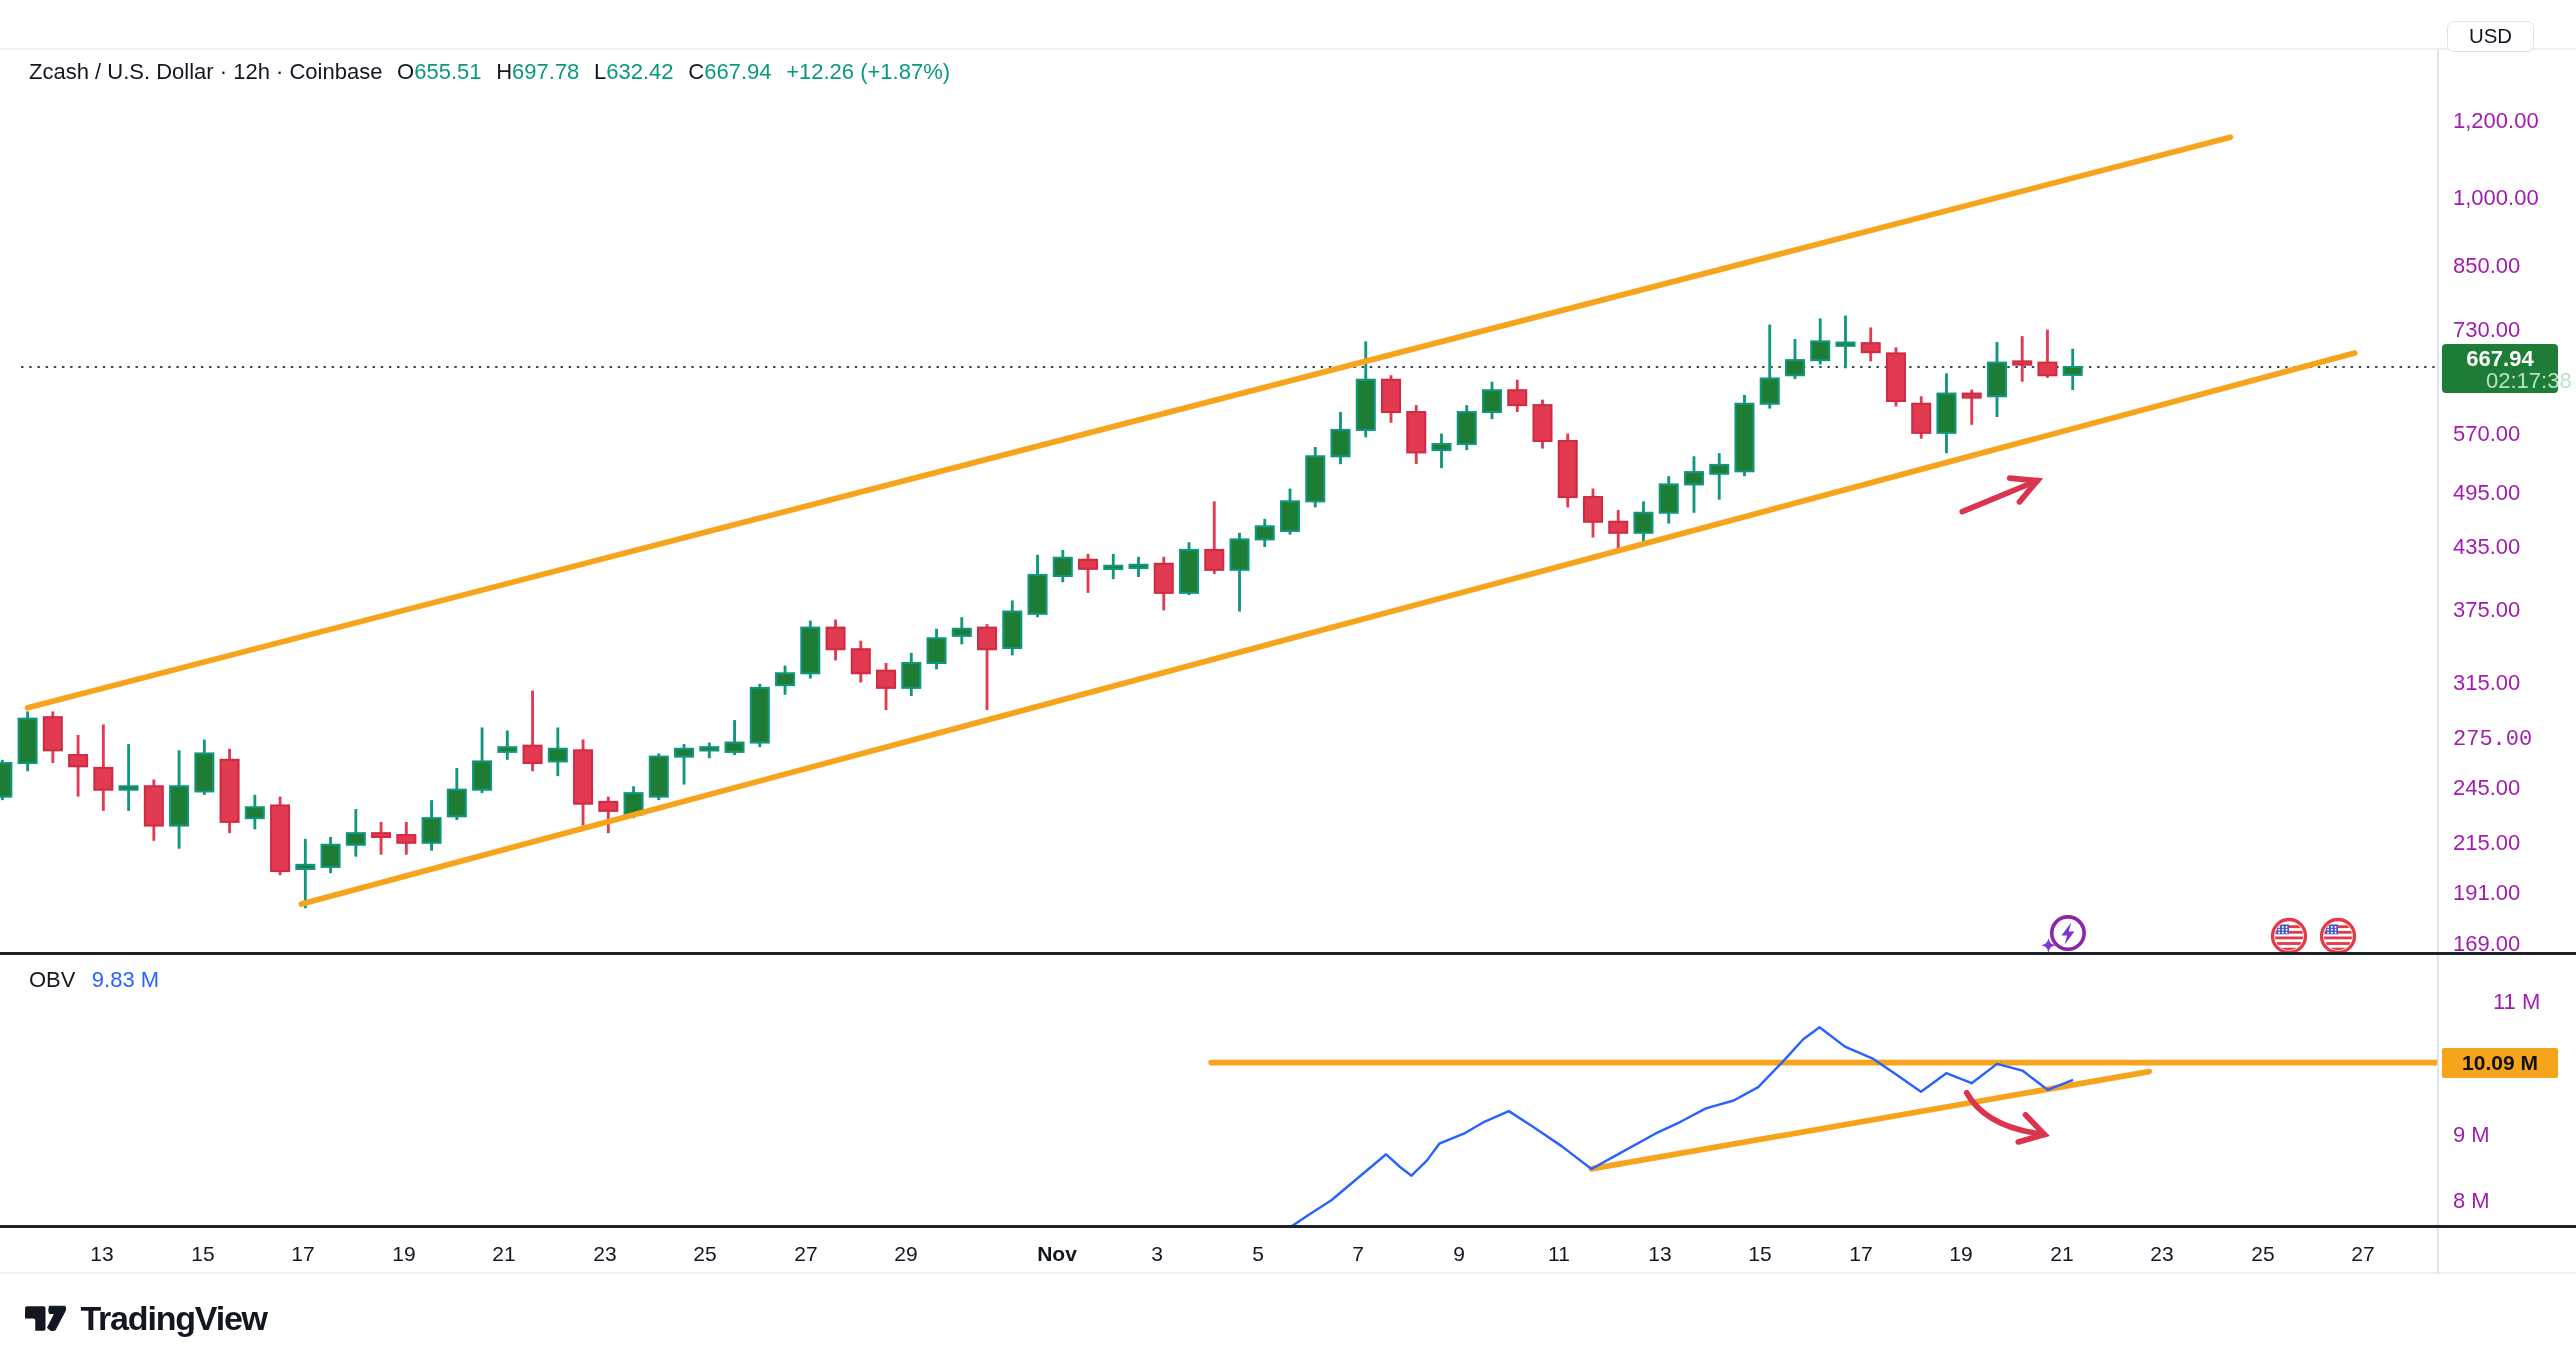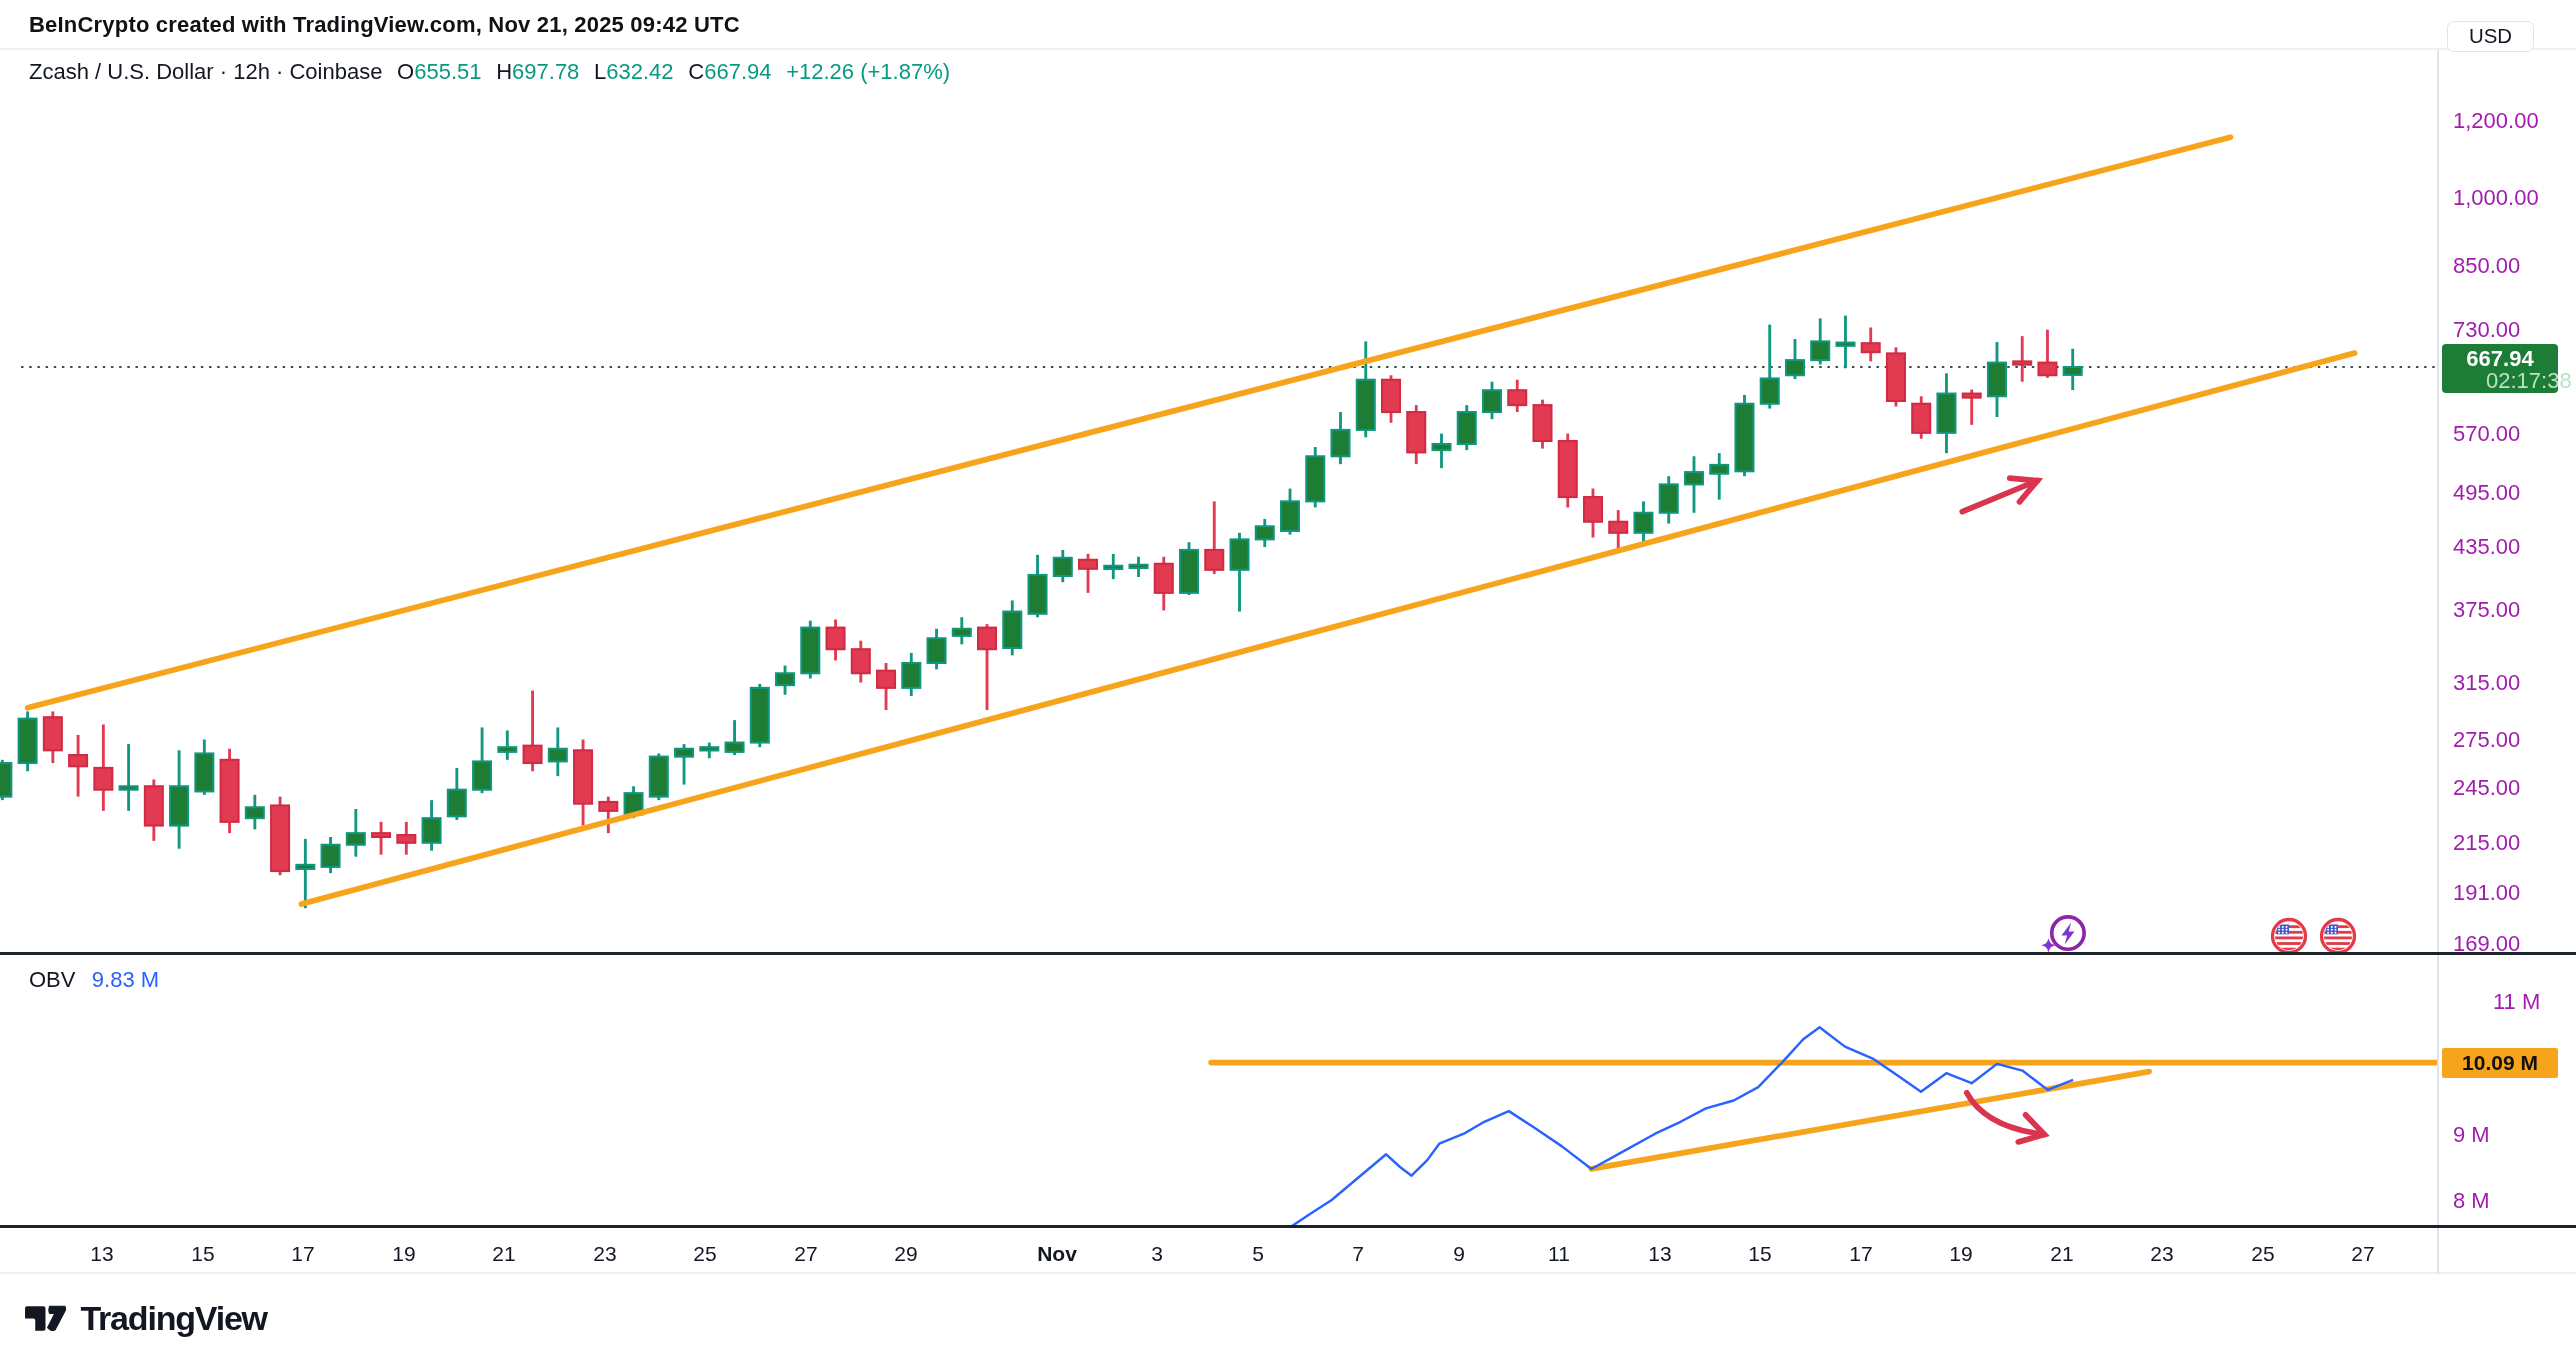--- a/index.html
+++ b/index.html
@@ -33,23 +33,20 @@
   svg.pane{position:absolute;left:0;}
   .icon-abs{position:absolute;}
   .logo{position:absolute;left:23px;top:1297px;display:flex;align-items:center;gap:11.4px;}
   .logo-text{font-size:34px;font-weight:800;letter-spacing:-1.2px;color:#131722;}
 </style>
 </head>
 <body>
 
 <div class="page">
 
-  <div class="header">
-    <span>BeInCrypto created with TradingView.com, Nov 21, 2025 09:42 UTC</span>
-  </div>
   <div class="hairline" style="left:0;top:48px;width:2576px;height:1.6px;"></div>
 
   <div class="symbol-line">
     <span>Zcash / U.S. Dollar · 12h · Coinbase</span>
     <span class="lab">O</span>
       <span class="val">655.51</span>
     <span class="lab">H</span>
       <span class="val">697.78</span>
     <span class="lab">L</span>
       <span class="val">632.42</span>
@@ -426,21 +423,21 @@
   <div id="price-axis">
       <div class="tick" style="top: 108px;">1,200.00</div>
       <div class="tick" style="top: 185px;">1,000.00</div>
       <div class="tick" style="top: 253px;">850.00</div>
       <div class="tick" style="top: 317px;">730.00</div>
       <div class="tick" style="top: 421px;">570.00</div>
       <div class="tick" style="top: 480px;">495.00</div>
       <div class="tick" style="top: 534px;">435.00</div>
       <div class="tick" style="top: 597px;">375.00</div>
       <div class="tick" style="top: 670px;">315.00</div>
-      <div class="tick" style="top: 727px;">275.00</div>
+      <div class="tick" style="top: 727px; font-family: Liberation Mono, monospace;">275.00</div>
       <div class="tick" style="top: 775px;">245.00</div>
       <div class="tick" style="top: 830px;">215.00</div>
       <div class="tick" style="top: 880px;">191.00</div>
       <div class="tick" style="top: 931px;">169.00</div>
     </div>
   <div id="obv-axis">
       <div class="tick" style="top: 989px; margin-left: 40px;">11 M</div>
       <div class="tick" style="top: 1122px;">9 M</div>
       <div class="tick" style="top: 1188px;">8 M</div>
     </div>

